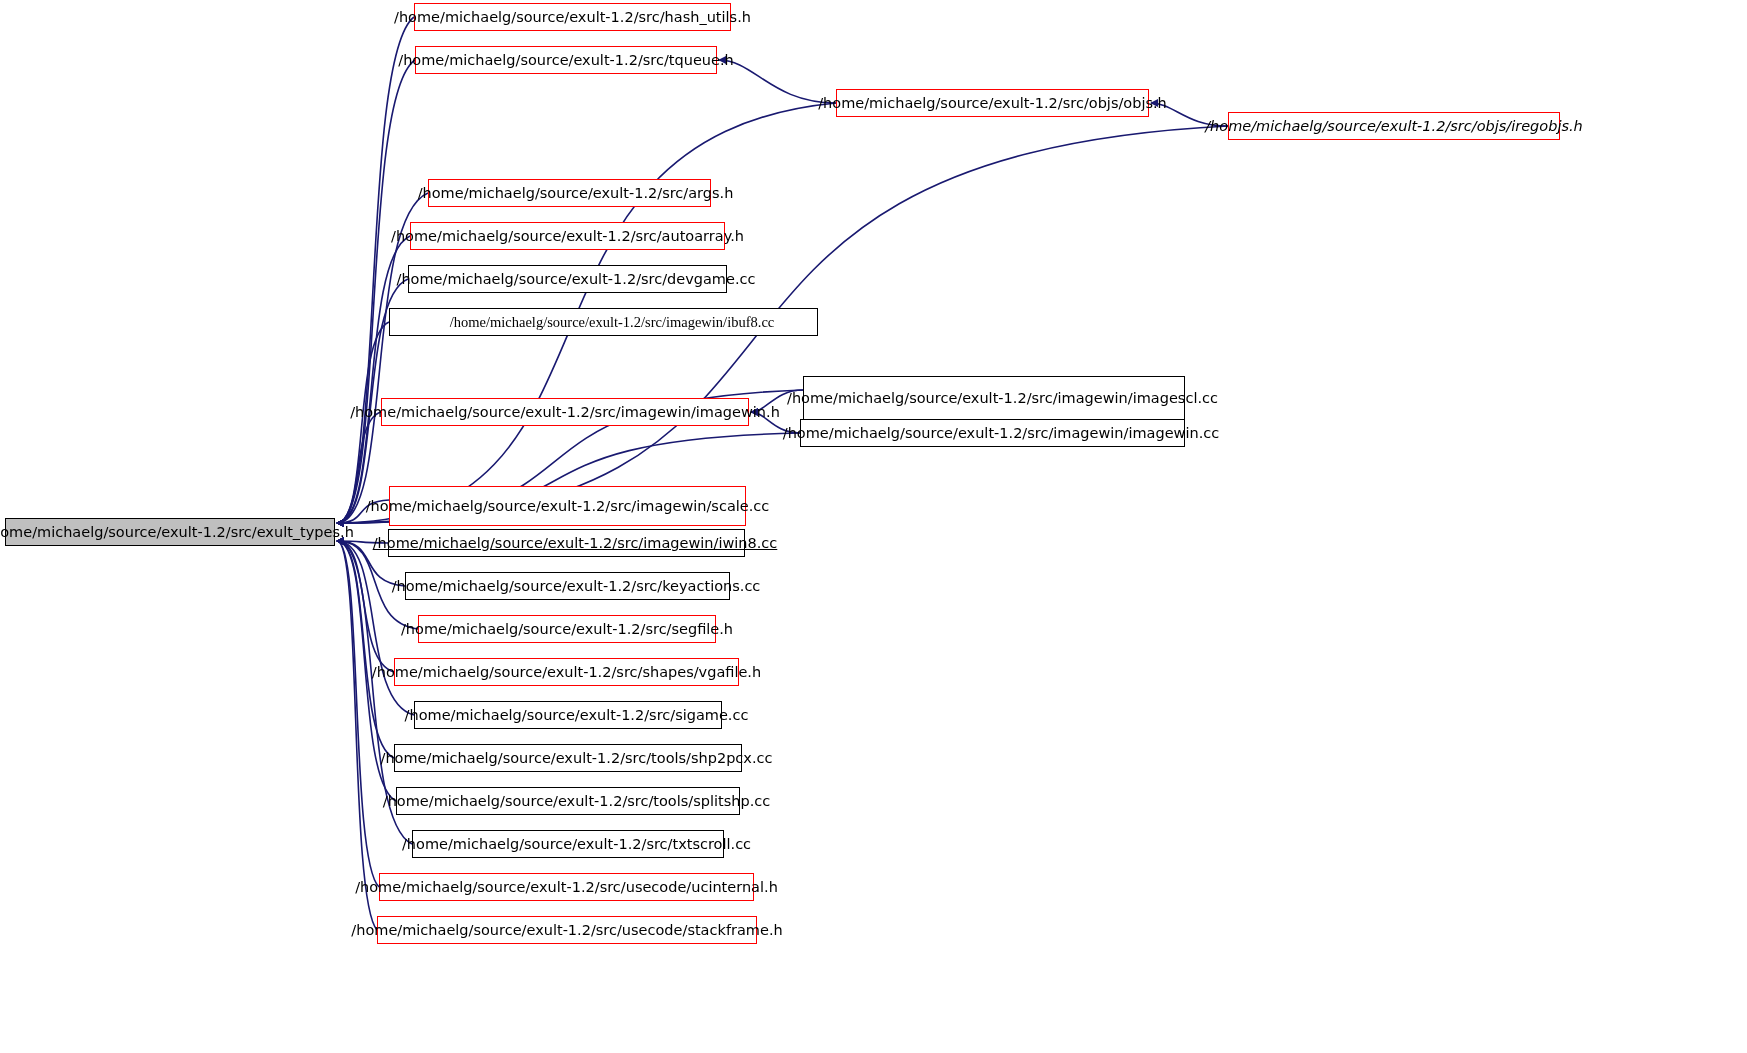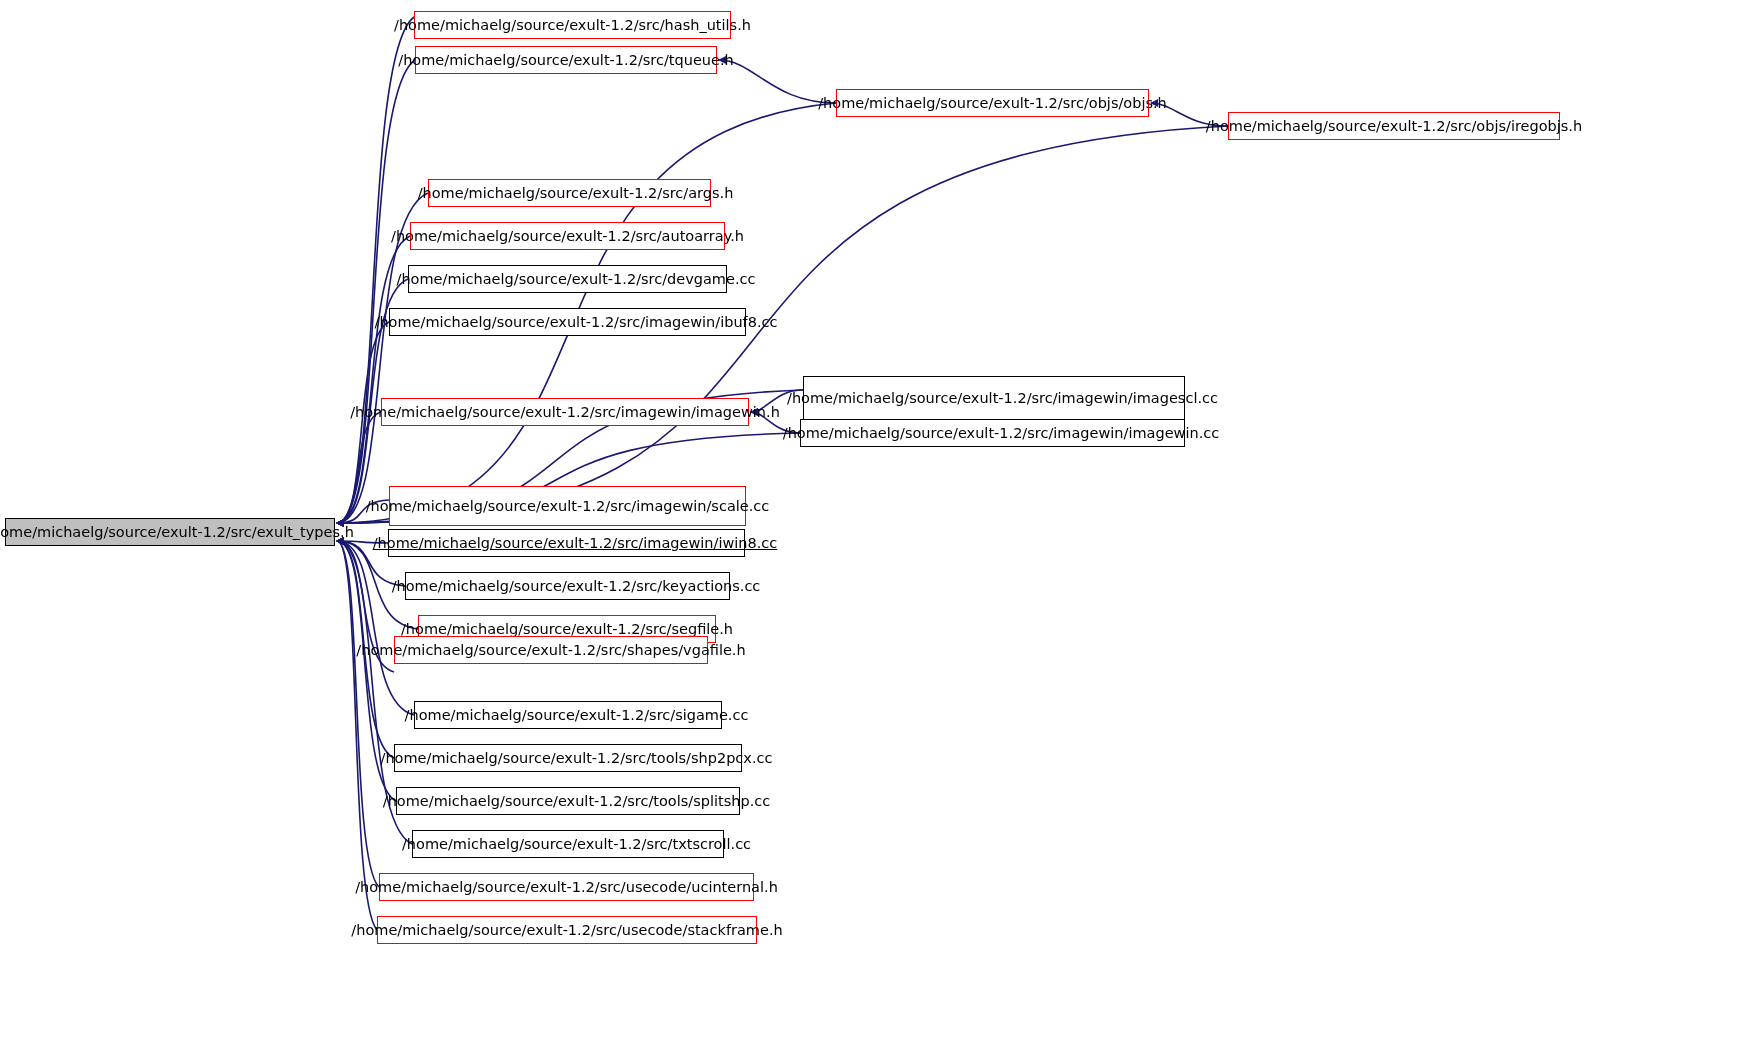--- a/index.html
+++ b/index.html
@@ -91,42 +91,42 @@
         <path d="M 396 801 C 354.7 780.2 373.58 541 337 541" marker-end="url(#arrowhead)"></path>
         <path d="M 412 844 C 359.5 819.76 383.5 541 337 541" marker-end="url(#arrowhead)"></path>
         <path d="M 379 887 C 349.6 859.32 363.04 541 337 541" marker-end="url(#arrowhead)"></path>
         <path d="M 377 930 C 349 898.88 361.8 541 337 541" marker-end="url(#arrowhead)"></path>
       </g>
   </svg>
   <div id="nodes">
       <div class="node current" style="left: 5px; top: 518px; width: 330px; height: 28px;">
         <span class="node-label">/home/michaelg/source/exult-1.2/src/exult_types.h</span>
       </div>
-      <div class="node " style="left: 414px; top: 11px; width: 317px; height: 28px; text-align: right;">
+      <div class="node " style="left: 414px; top: 3px; width: 317px; height: 28px; text-align: right;">
         <span class="node-label">/home/michaelg/source/exult-1.2/src/hash_utils.h</span>
       </div>
       <div class="node " style="left: 415px; top: 46px; width: 302px; height: 28px;">
         <span class="node-label">/home/michaelg/source/exult-1.2/src/tqueue.h</span>
       </div>
       <div class="node " style="left: 836px; top: 89px; width: 313px; height: 28px;">
         <span class="node-label">/home/michaelg/source/exult-1.2/src/objs/objs.h</span>
       </div>
-      <div class="node " style="left: 1228px; top: 112px; width: 332px; height: 28px;">
+      <div class="node " style="left: 1228px; top: 112px; width: 332px; height: 28px; font-style: italic;">
         <span class="node-label">/home/michaelg/source/exult-1.2/src/objs/iregobjs.h</span>
       </div>
       <div class="node " style="left: 428px; top: 179px; width: 283px; height: 28px; padding-left: 18px;">
         <span class="node-label">/home/michaelg/source/exult-1.2/src/args.h</span>
       </div>
       <div class="node " style="left: 410px; top: 222px; width: 315px; height: 28px;">
         <span class="node-label">/home/michaelg/source/exult-1.2/src/autoarray.h</span>
       </div>
       <div class="node black" style="left: 408px; top: 265px; width: 319px; height: 28px;">
         <span class="node-label">/home/michaelg/source/exult-1.2/src/devgame.cc</span>
       </div>
-      <div class="node black" style="left: 389px; top: 308px; width: 357px; height: 28px;">
+      <div class="node black" style="left: 389px; top: 308px; width: 429px; height: 28px; font-family: Liberation Serif, serif;">
         <span class="node-label">/home/michaelg/source/exult-1.2/src/imagewin/ibuf8.cc</span>
       </div>
       <div class="node black" style="left: 803px; top: 376px; width: 382px; height: 44px;">
         <span class="node-label">/home/michaelg/source/exult-1.2/src/imagewin/imagescl.cc</span>
       </div>
       <div class="node " style="left: 381px; top: 398px; width: 368px; height: 28px;">
         <span class="node-label">/home/michaelg/source/exult-1.2/src/imagewin/imagewin.h</span>
       </div>
       <div class="node black" style="left: 800px; top: 419px; width: 385px; height: 28px;">
         <span class="node-label">/home/michaelg/source/exult-1.2/src/imagewin/imagewin.cc</span>
@@ -136,21 +136,21 @@
       </div>
       <div class="node black" style="left: 388px; top: 529px; width: 357px; height: 28px; text-decoration: underline;">
         <span class="node-label">/home/michaelg/source/exult-1.2/src/imagewin/iwin8.cc</span>
       </div>
       <div class="node black" style="left: 405px; top: 572px; width: 325px; height: 28px;">
         <span class="node-label">/home/michaelg/source/exult-1.2/src/keyactions.cc</span>
       </div>
       <div class="node " style="left: 418px; top: 615px; width: 298px; height: 28px;">
         <span class="node-label">/home/michaelg/source/exult-1.2/src/segfile.h</span>
       </div>
-      <div class="node " style="left: 394px; top: 636px; width: 314px; height: 28px;">
+      <div class="node " style="left: 394px; top: 658px; width: 345px; height: 28px;">
         <span class="node-label">/home/michaelg/source/exult-1.2/src/shapes/vgafile.h</span>
       </div>
       <div class="node black" style="left: 414px; top: 701px; width: 308px; height: 28px; justify-content: center;">
         <span class="node-label">/home/michaelg/source/exult-1.2/src/sigame.cc</span>
       </div>
       <div class="node black" style="left: 394px; top: 744px; width: 348px; height: 28px;">
         <span class="node-label">/home/michaelg/source/exult-1.2/src/tools/shp2pcx.cc</span>
       </div>
       <div class="node black" style="left: 396px; top: 787px; width: 344px; height: 28px;">
         <span class="node-label">/home/michaelg/source/exult-1.2/src/tools/splitshp.cc</span>

